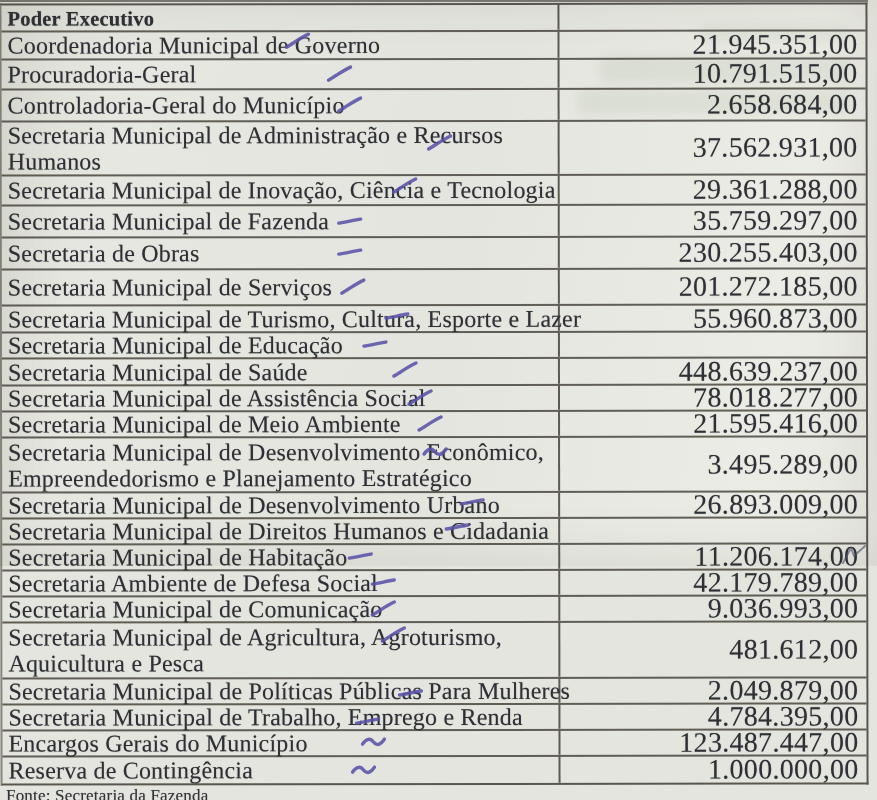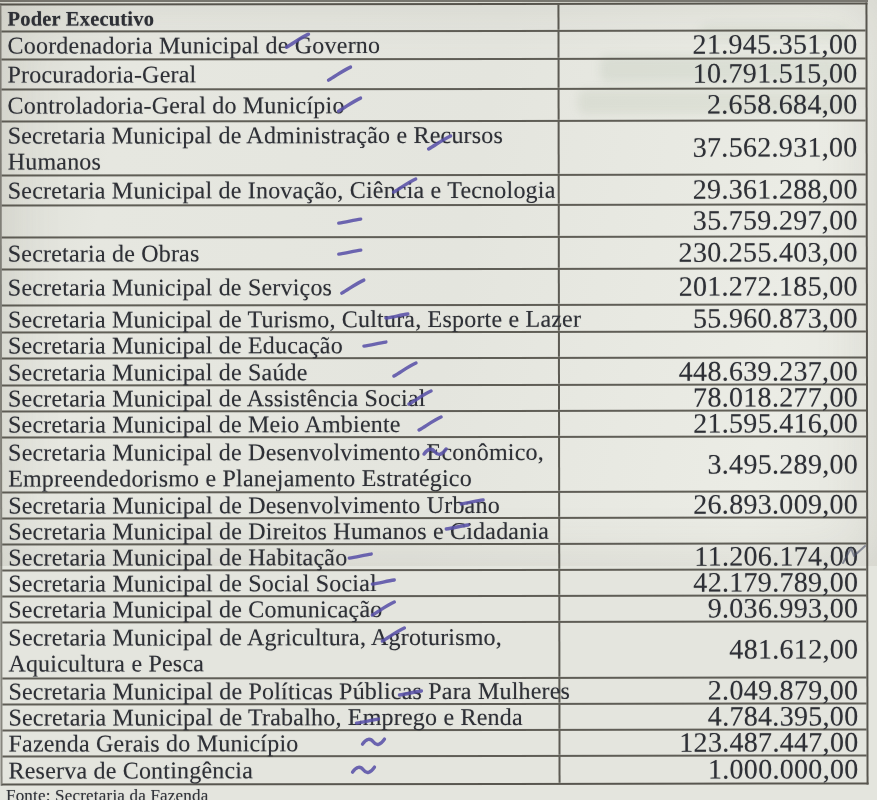--- a/index.html
+++ b/index.html
@@ -154,20 +154,21 @@
             </svg>
           </span>
         </div>
     <div class="cell-value">
       <span class="value-text">29.361.288,00</span>
     </div>
   </div>
 
   <div class="row" style="height: 32px;">
     <div class="cell-name">
+      <span class="name-text">Secretaria Municipal de Fazenda</span>
     <span class="pen-mark" style="left: 335px; top: calc(50% - 8px);">
             <svg viewBox="0 0 26 18">
               <path d="M2 10 C 9 9, 17 7, 24 6" fill="none" stroke="#5a52a8" stroke-width="3.4" stroke-linecap="round" opacity="0.88"></path>
             </svg>
           </span>
         </div>
     <div class="cell-value">
       <span class="value-text">35.759.297,00</span>
     </div>
   </div>
@@ -316,21 +317,21 @@
             </svg>
           </span>
         </div>
     <div class="cell-value">
       <span class="value-text">11.206.174,00</span>
     </div>
   </div>
 
   <div class="row" style="height: 26px;">
     <div class="cell-name">
-      <span class="name-text">Secretaria Municipal de Social Social</span>
+      <span class="name-text">Secretaria Ambiente de Defesa Social</span>
     <span class="pen-mark" style="left: 368px; top: calc(50% - 9px);">
             <svg viewBox="0 0 26 18">
               <path d="M2 10 C 9 9, 17 7, 24 6" fill="none" stroke="#5a52a8" stroke-width="3.4" stroke-linecap="round" opacity="0.88"></path>
             </svg>
           </span>
         </div>
     <div class="cell-value">
       <span class="value-text">42.179.789,00</span>
     </div>
   </div>
@@ -387,21 +388,21 @@
             </svg>
           </span>
         </div>
     <div class="cell-value">
       <span class="value-text">4.784.395,00</span>
     </div>
   </div>
 
   <div class="row" style="height: 26px;">
     <div class="cell-name">
-      <span class="name-text">Fazenda Gerais do Município</span>
+      <span class="name-text">Encargos Gerais do Município</span>
     <span class="pen-mark" style="left: 358px; top: calc(50% - 10px);">
             <svg viewBox="0 0 26 18">
               <path d="M2 11 C 6 5, 10 5, 13 9 C 16 13, 20 12, 24 6" fill="none" stroke="#5a52a8" stroke-width="3.4" stroke-linecap="round" opacity="0.88"></path>
             </svg>
           </span>
         </div>
     <div class="cell-value">
       <span class="value-text">123.487.447,00</span>
     </div>
   </div>

